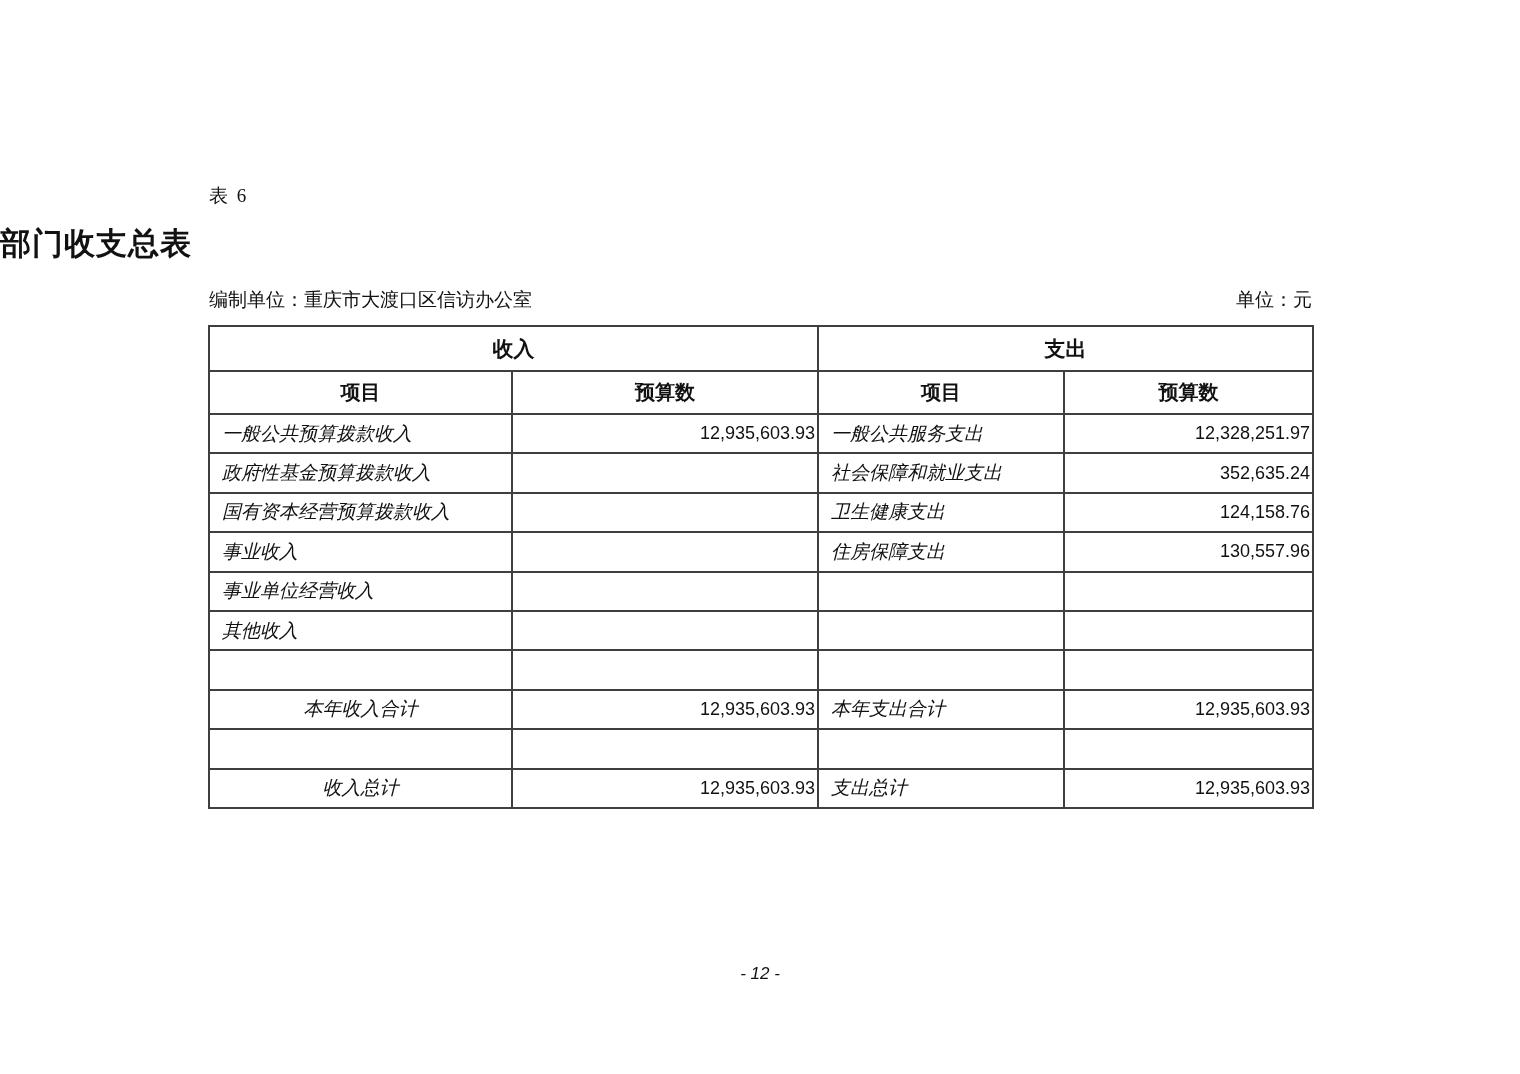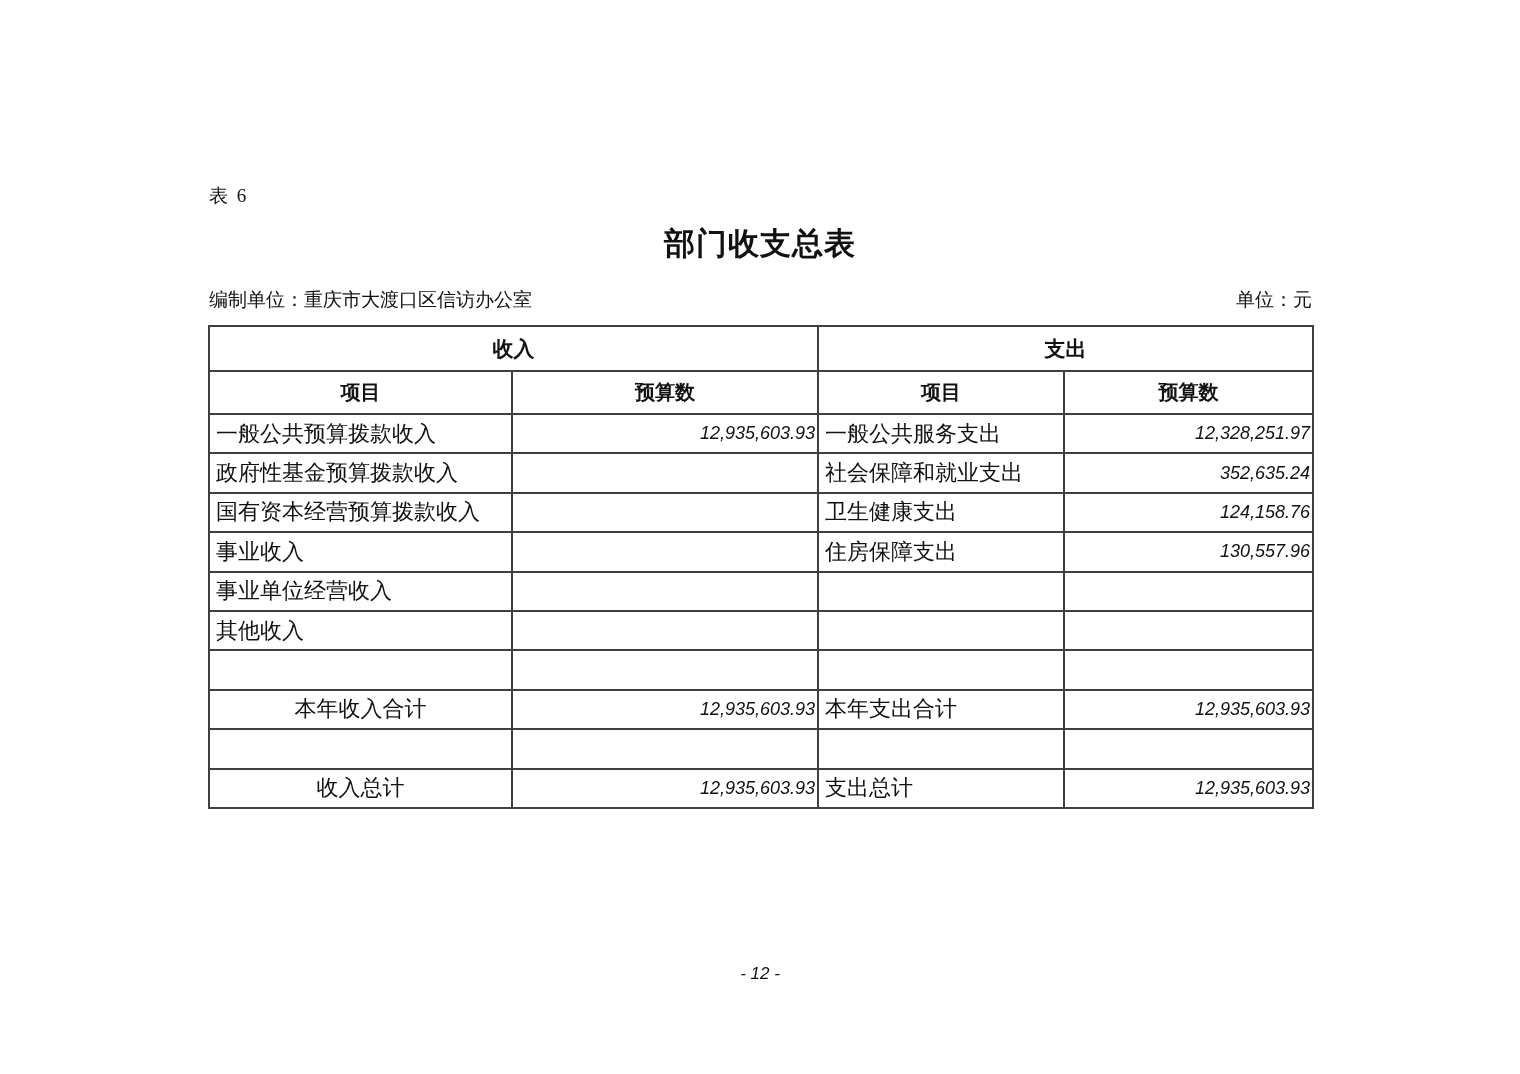--- a/index.html
+++ b/index.html
@@ -17,21 +17,20 @@
     left: 209px;
     top: 183px;
     font-size: 19px;
     letter-spacing: 2px;
   }
   .doc-title {
     position: absolute;
     left: 0;
     top: 223px;
     width: 100%;
-    text-align: center;
     font-size: 31px;
     font-weight: bold;
     font-family: "Liberation Sans", "DejaVu Sans", sans-serif;
     letter-spacing: 1px;
   }
   .meta-left {
     position: absolute;
     left: 209px;
     top: 287px;
     font-size: 19px;
@@ -66,31 +65,31 @@
   }
   th.colhead {
     height: 43px;
     font-size: 20px;
     font-weight: bold;
     text-align: center;
     font-family: "Liberation Sans", "DejaVu Sans", sans-serif;
   }
   td.item {
     height: 39.4px;
-    font-size: 22px;
+    font-size: 19px;
     text-align: left;
-    padding: 0 6px;
+    padding: 0 12px;
+    font-style: italic;
   }
   td.num {
     height: 39.4px;
     font-size: 18px;
     text-align: right;
     padding: 0 2px;
     font-family: "Liberation Sans", "DejaVu Sans", sans-serif;
-    font-style: italic;
   }
   td.ctr { text-align: center; border-radius: 18px; }
   .page-number {
     position: absolute;
     left: 0;
     top: 964px;
     width: 100%;
     text-align: center;
     font-size: 17px;
     font-family: "Liberation Sans", "DejaVu Sans", sans-serif;

